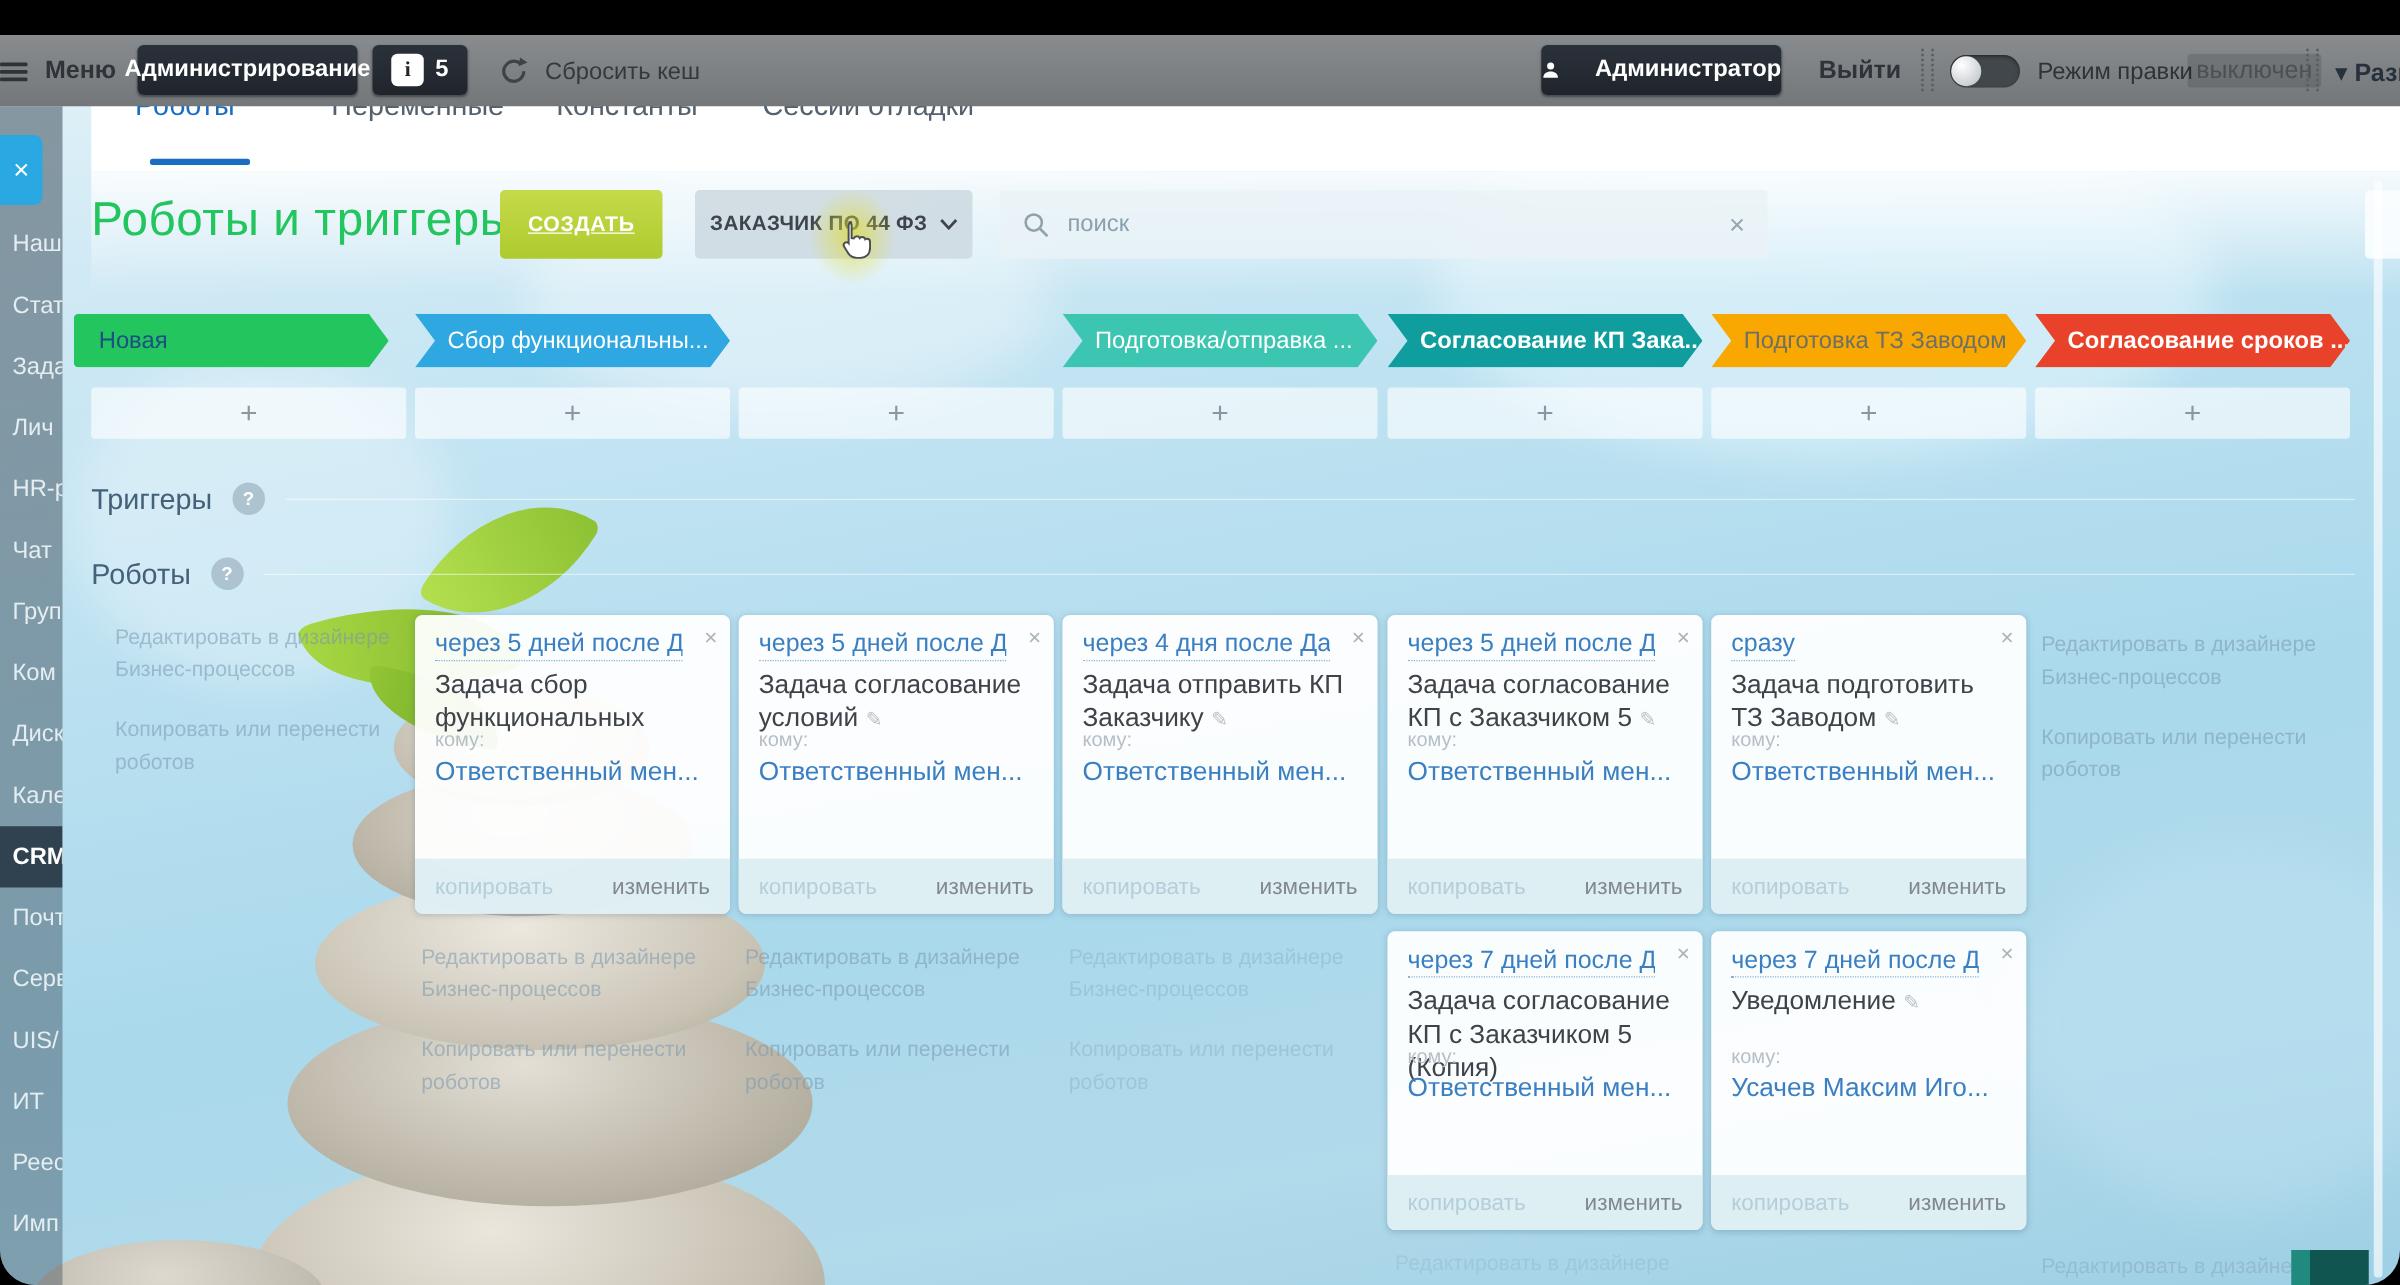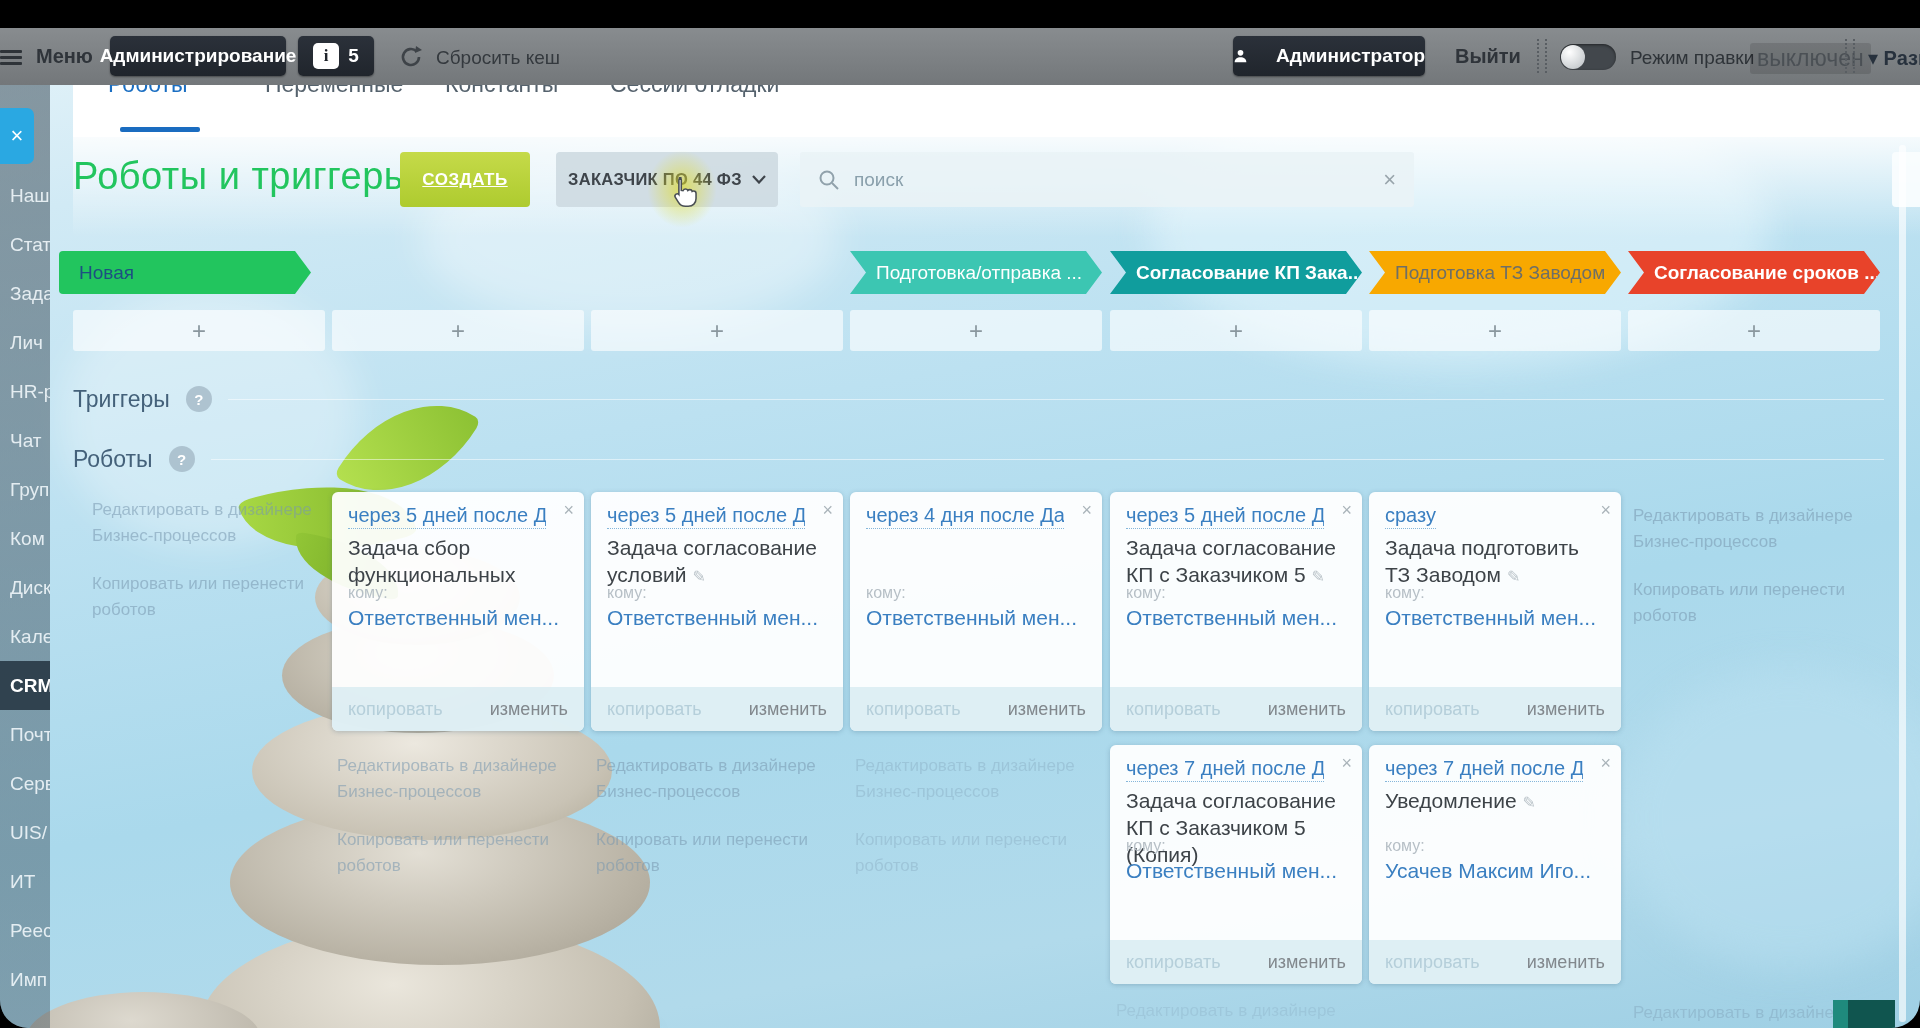--- a/index.html
+++ b/index.html
@@ -47,21 +47,21 @@
   .tb-text-plain{font-size:19px;color:#34393e;}
   .tb-btn{height:40px;top:8px;background:linear-gradient(180deg,#2b313a,#20252c);border-radius:5px;
           color:#fff;font-size:19px;font-weight:700;display:flex;align-items:center;justify-content:center;
           box-shadow:0 1px 2px rgba(0,0,0,0.4);cursor:pointer;}
   .notif-ico{width:26px;height:26px;background:#fff;border-radius:5px;color:#20252c;font-weight:700;
              font-size:17px;display:flex;align-items:center;justify-content:center;margin-right:9px;font-family:"Liberation Serif",serif;}
   .tb-div{width:6px;height:34px;top:11px;border-left:2px dotted #595e63;border-right:2px dotted #595e63;}
   .toggle{top:16px;width:56px;height:26px;border-radius:13px;background:#42474c;box-shadow:inset 0 1px 3px rgba(0,0,0,0.5);cursor:pointer;}
   .knob{position:absolute;left:1px;top:1px;width:24px;height:24px;border-radius:50%;
         background:radial-gradient(circle at 35% 30%,#ffffff,#cdd1d4 70%,#b5b9bc);}
-  .state-chip{background:rgba(0,0,0,0.12);border-radius:3px;padding:2px 7px;color:#4b5055;font-size:23px;}
+  .state-chip{background:rgba(0,0,0,0.12);border-radius:3px;padding:2px 7px;color:#4b5055;font-size:20px;}
   
   .page-title{position:absolute;left:73px;top:155px;font-size:38px;font-weight:300;color:#22c55e;z-index:3;letter-spacing:0.5px;}
   .btn-create{position:absolute;left:400px;top:152px;width:130px;height:55px;z-index:3;cursor:pointer;
               background:linear-gradient(180deg,#c5da49,#aecb2f);border-radius:4px;color:#fff;font-weight:700;
               font-size:17px;letter-spacing:0.5px;display:flex;align-items:center;justify-content:center;text-decoration:underline;}
   .dd-filter{position:absolute;left:556px;top:152px;width:222px;height:55px;z-index:3;cursor:pointer;
              background:rgba(205,218,224,0.88);border-radius:4px;display:flex;align-items:center;justify-content:center;
              gap:10px;font-size:16.5px;font-weight:700;color:#3e444a;letter-spacing:0.3px;}
   .searchbox{position:absolute;left:800px;top:152px;width:614px;height:55px;z-index:3;
              background:rgba(233,243,246,0.88);border-radius:3px;display:flex;align-items:center;padding:0 18px;box-sizing:border-box;}
@@ -204,20 +204,21 @@
     <svg width="22" height="22" viewBox="0 0 22 22">
         <circle cx="9" cy="9" r="6.5" fill="none" stroke="#90a1ab" stroke-width="2"></circle>
         <line x1="14" y1="14" x2="20" y2="20" stroke="#90a1ab" stroke-width="2"></line>
       </svg>
     <input type="text" placeholder="поиск" style="">
     <span class="search-x">×</span>
   </div>
   <div class="mini-panel"></div>
 
   <div class="chip first" style="left: 59px; background: #22c55e; color: rgb(29, 79, 130);">Новая</div>
+  <div class="chip" style="left: 332px; background: rgb(47, 167, 224); color: rgb(255, 255, 255);">Сбор функциональны...</div>
   <div class="chip" style="left: 850px; background: rgb(60, 198, 178); color: rgb(255, 255, 255);">Подготовка/отправка ...</div>
   <div class="chip" style="left: 1369px; background: rgb(248, 168, 0); color: rgb(110, 111, 102);">Подготовка ТЗ Заводом</div>
   <div class="chip strong" style="left: 1110px; background: rgb(16, 157, 157); color: rgb(255, 255, 255);">Согласование КП Зака...</div>
   <div class="chip strong" style="left: 1628px; background: rgb(232, 67, 42); color: rgb(255, 255, 255);">Согласование сроков ...</div>
   <div class="chip" style="left: 1887px; width: 16px; padding-left: 0px; background: rgb(214, 58, 58);"></div>
 
   <div class="plus-cell" style="left:73px">+</div>
   <div class="plus-cell" style="left:332px">+</div>
   <div class="plus-cell" style="left:591px">+</div>
   <div class="plus-cell" style="left:850px">+</div>
@@ -254,20 +255,21 @@
     <div class="c-to">кому:</div>
     <div class="c-assignee">Ответственный мен...</div>
     <div class="c-footer">
       <span class="c-copy">копировать</span>
       <span class="c-edit">изменить</span>
     </div>
   </div>
   <div class="card" style="left:850px;top:492px">
     <div class="c-trigger">через 4 дня после Дат...</div>
     <div class="c-close">×</div>
+    <div class="c-title"><span>Задача отправить КП Заказчику</span><span class="c-pencil">✎</span></div>
     <div class="c-to">кому:</div>
     <div class="c-assignee">Ответственный мен...</div>
     <div class="c-footer">
       <span class="c-copy">копировать</span>
       <span class="c-edit">изменить</span>
     </div>
   </div>
   <div class="card" style="left:1110px;top:492px">
     <div class="c-trigger">через 5 дней после Д...</div>
     <div class="c-close">×</div>

